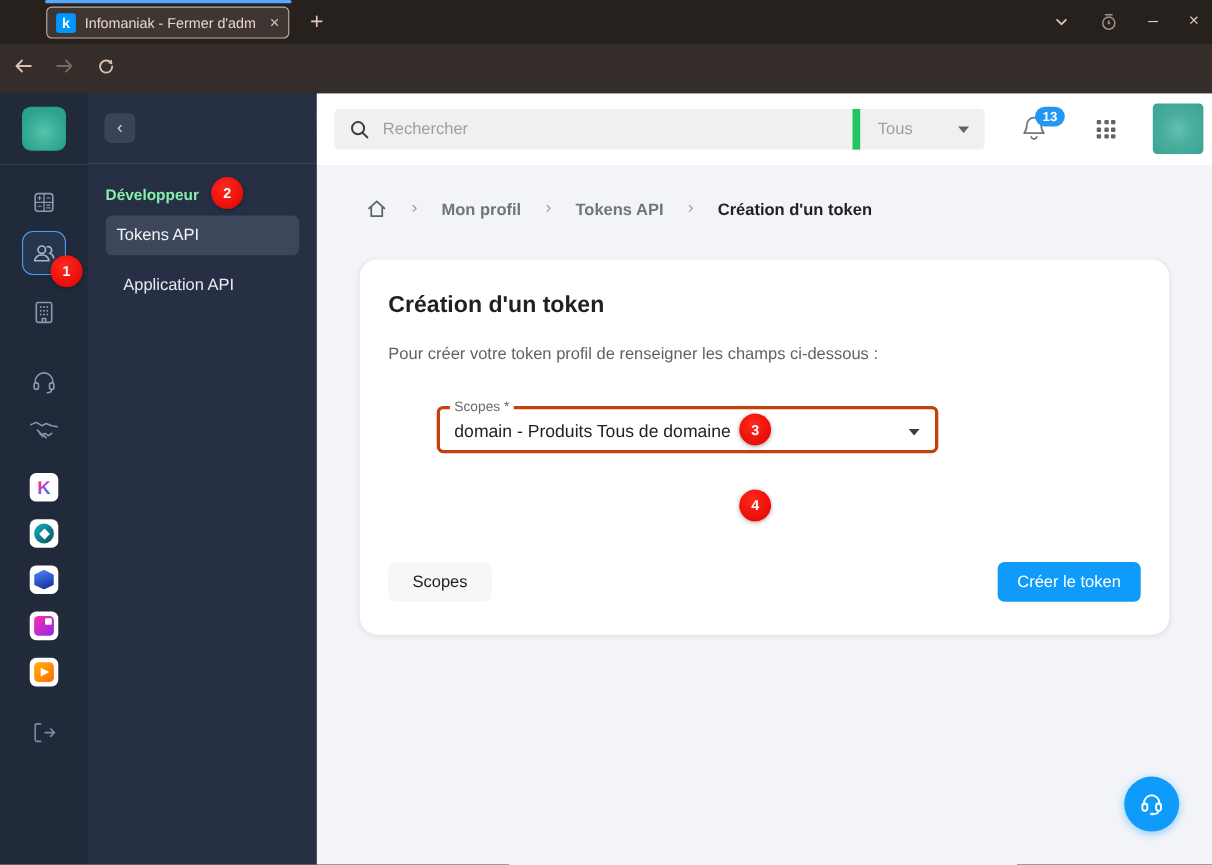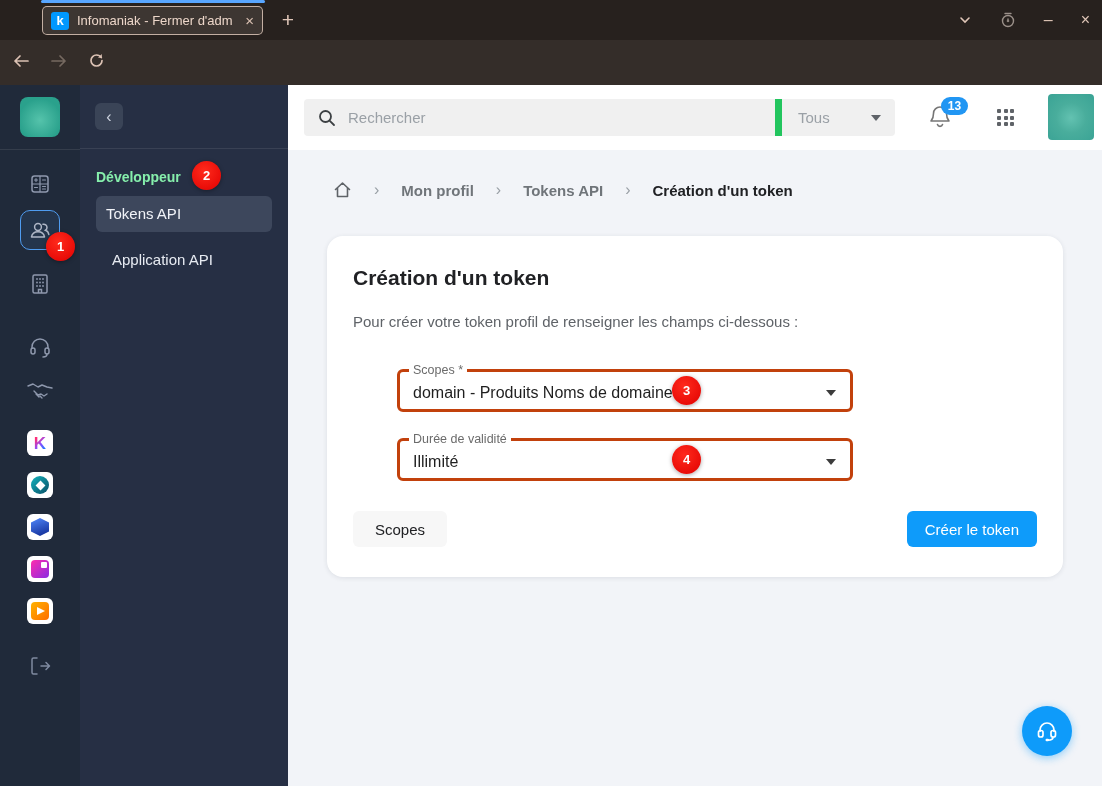--- a/index.html
+++ b/index.html
@@ -406,30 +406,25 @@
       <span class="bc-sep">›</span>
       <span class="bc-current">Création d'un token</span>
     </div>
 
     <div class="card">
       <div class="card-title">Création d'un token</div>
       <div class="card-desc">Pour créer votre token profil de renseigner les champs ci-dessous :</div>
 
       <div class="field" style="top:133px">
         <span class="field-label">Scopes *</span>
-        <div class="field-value">domain - Produits Noms de domaine</div>
+        <div class="field-value">domain - Produits Tous de domaine</div>
         <span class="field-caret"></span>
       </div>
       <div class="anno" style="left:345px;top:140px">3</div>
 
-      <div class="field" style="top:202px">
-        <span class="field-label">Durée de validité</span>
-        <div class="field-value">Illimité</div>
-        <span class="field-caret"></span>
-      </div>
       <div class="anno" style="left:345px;top:209px">4</div>
 
       <button class="btn-close">Scopes</button>
       <button class="btn-submit">Créer le token</button>
     </div>
   </div>
 </div>
 
 <div class="anno" style="left:46px;top:232px">1</div>
 <div class="anno" style="left:192px;top:161px">2</div>

